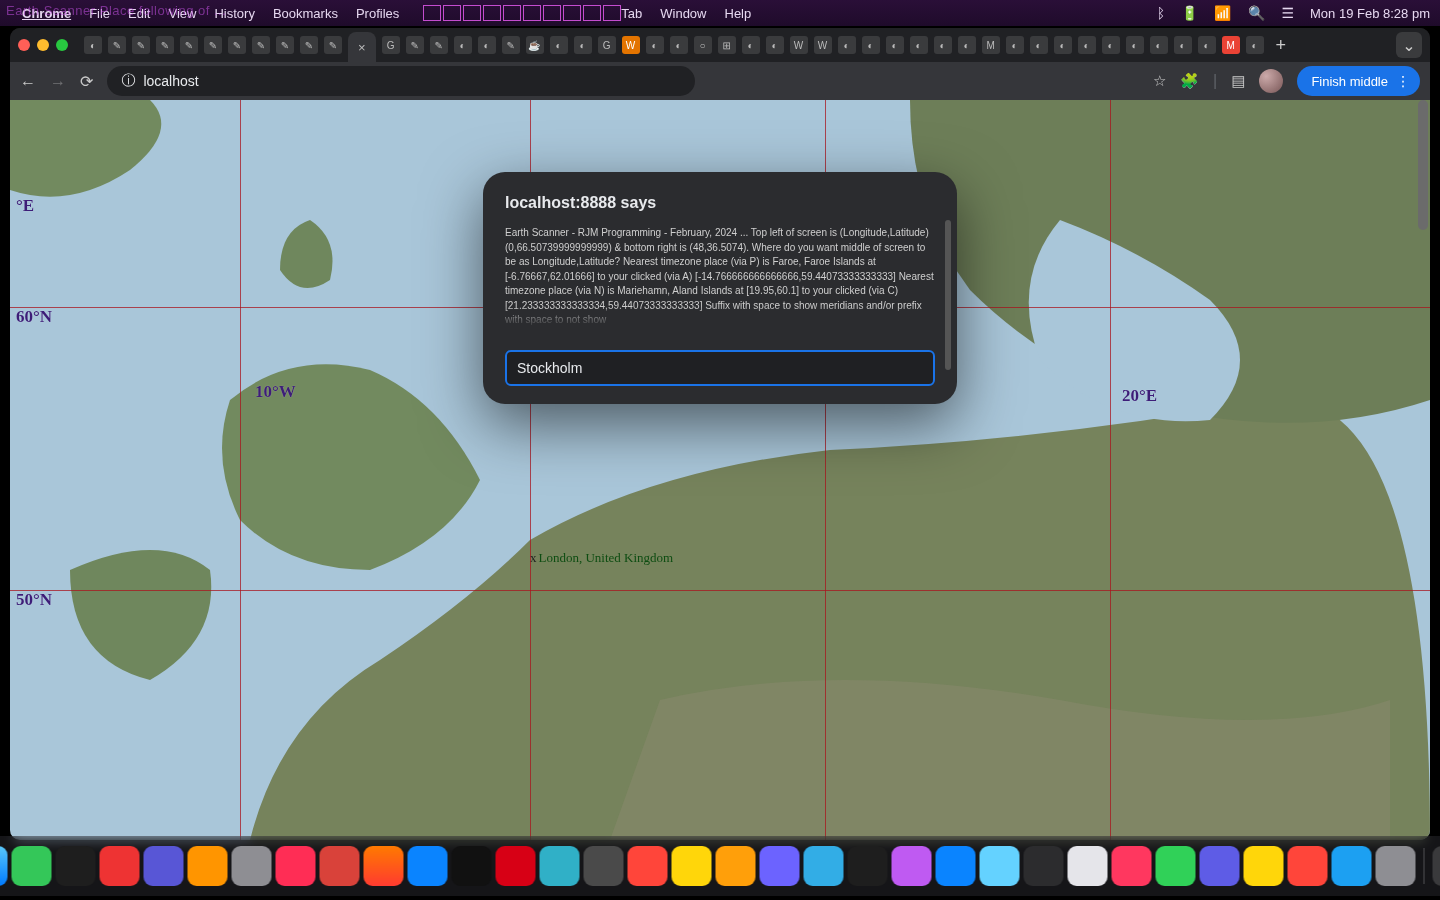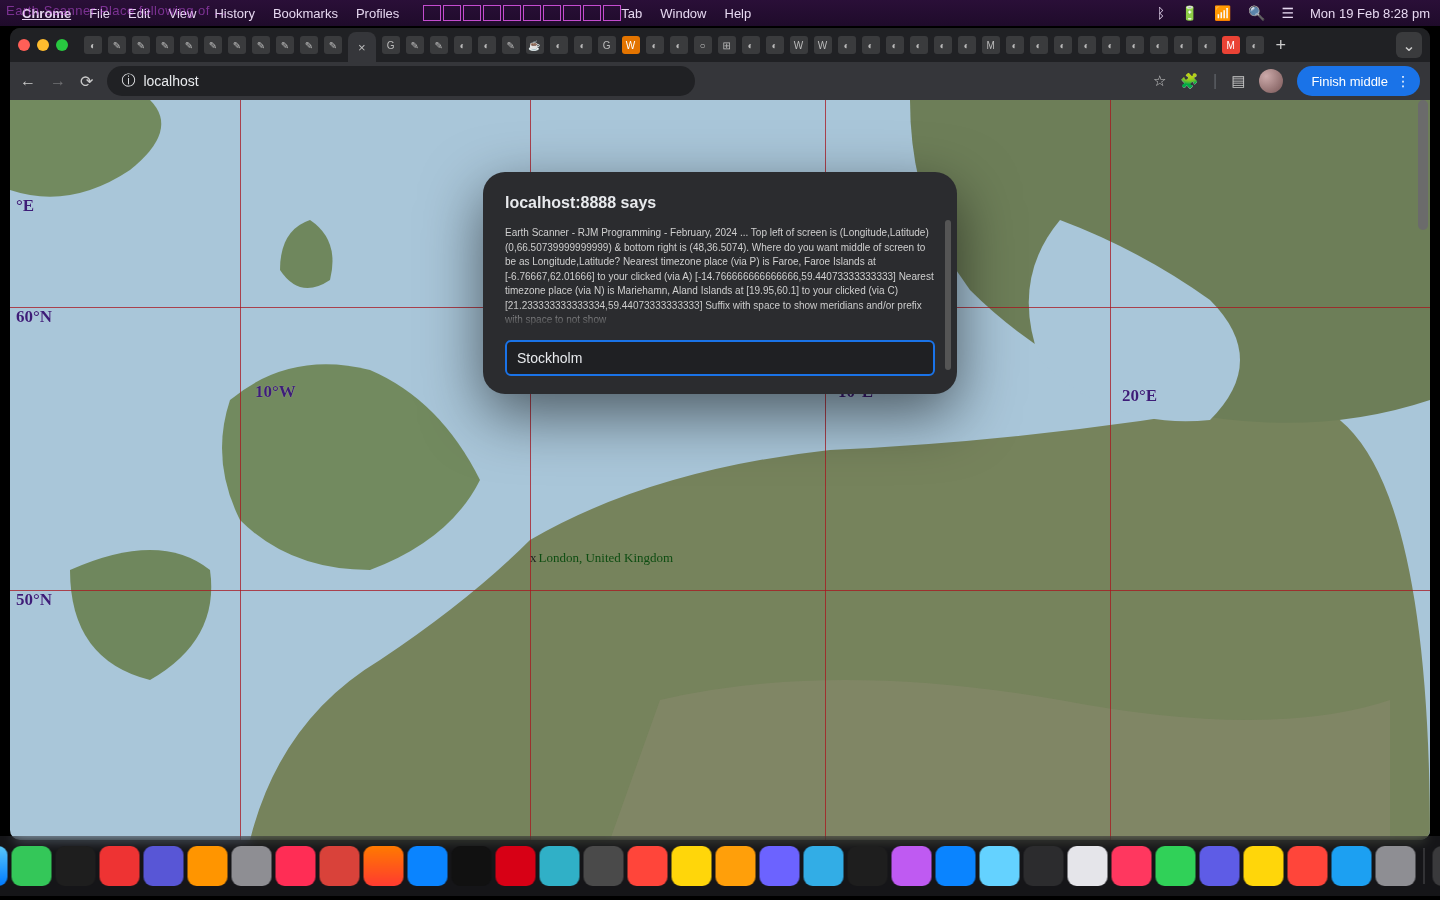--- a/index.html
+++ b/index.html
@@ -53,21 +53,21 @@
 
   .scrolltrack{position:absolute;top:0;right:0;bottom:0;width:14px;background:transparent;}
   .scrollthumb{position:absolute;right:2px;top:0;width:10px;height:130px;background:#6b6b6b;border-radius:5px;}
 
   
   .dialog{position:absolute;top:72px;left:50%;transform:translateX(-50%);width:430px;background:#2b2c2f;border-radius:22px;padding:22px 22px 18px;box-shadow:0 20px 60px rgba(0,0,0,.55);color:#e8eaed;z-index:50;}
   .dialog h3{margin:0 0 14px;font-size:16px;font-weight:600;color:#e8eaed;}
   .dialog .body{font-size:10px;line-height:1.45;color:#cfcfcf;max-height:180px;overflow:hidden;position:relative;}
   .dialog .body::after{content:"";position:absolute;left:0;right:0;bottom:0;height:22px;background:linear-gradient(transparent,#2b2c2f);}
   .dialog .dscroll{position:absolute;top:48px;right:6px;width:6px;height:150px;background:#555;border-radius:3px;}
-  .dialog input{width:100%;box-sizing:border-box;margin-top:12px;background:#1f2023;border:2px solid #1a73e8;border-radius:6px;color:#e8eaed;font-size:14px;padding:8px 10px;outline:none;}
+  .dialog input{width:100%;box-sizing:border-box;margin-top:22px;background:#1f2023;border:2px solid #1a73e8;border-radius:6px;color:#e8eaed;font-size:14px;padding:8px 10px;outline:none;}
   .dialog .row{display:flex;justify-content:flex-end;gap:12px;margin-top:18px;}
   .dialog button{font-size:14px;border-radius:18px;padding:7px 20px;cursor:pointer;}
   .btn-cancel{background:transparent;color:#8ab4f8;border:1px solid #5f6368;}
   .btn-ok{background:#8ab4f8;color:#202124;border:none;font-weight:500;}
 
   
   .dock{position:absolute;left:50%;bottom:4px;transform:translateX(-50%);height:52px;background:rgba(60,60,70,.35);border-radius:16px;padding:4px 10px;display:flex;align-items:center;gap:4px;backdrop-filter:blur(6px);}
   .dock .app{width:40px;height:40px;border-radius:9px;background:linear-gradient(#888,#555);flex:0 0 auto;}
   .dock .sep{width:1px;height:36px;background:rgba(255,255,255,.25);margin:0 4px;}
 </style>

